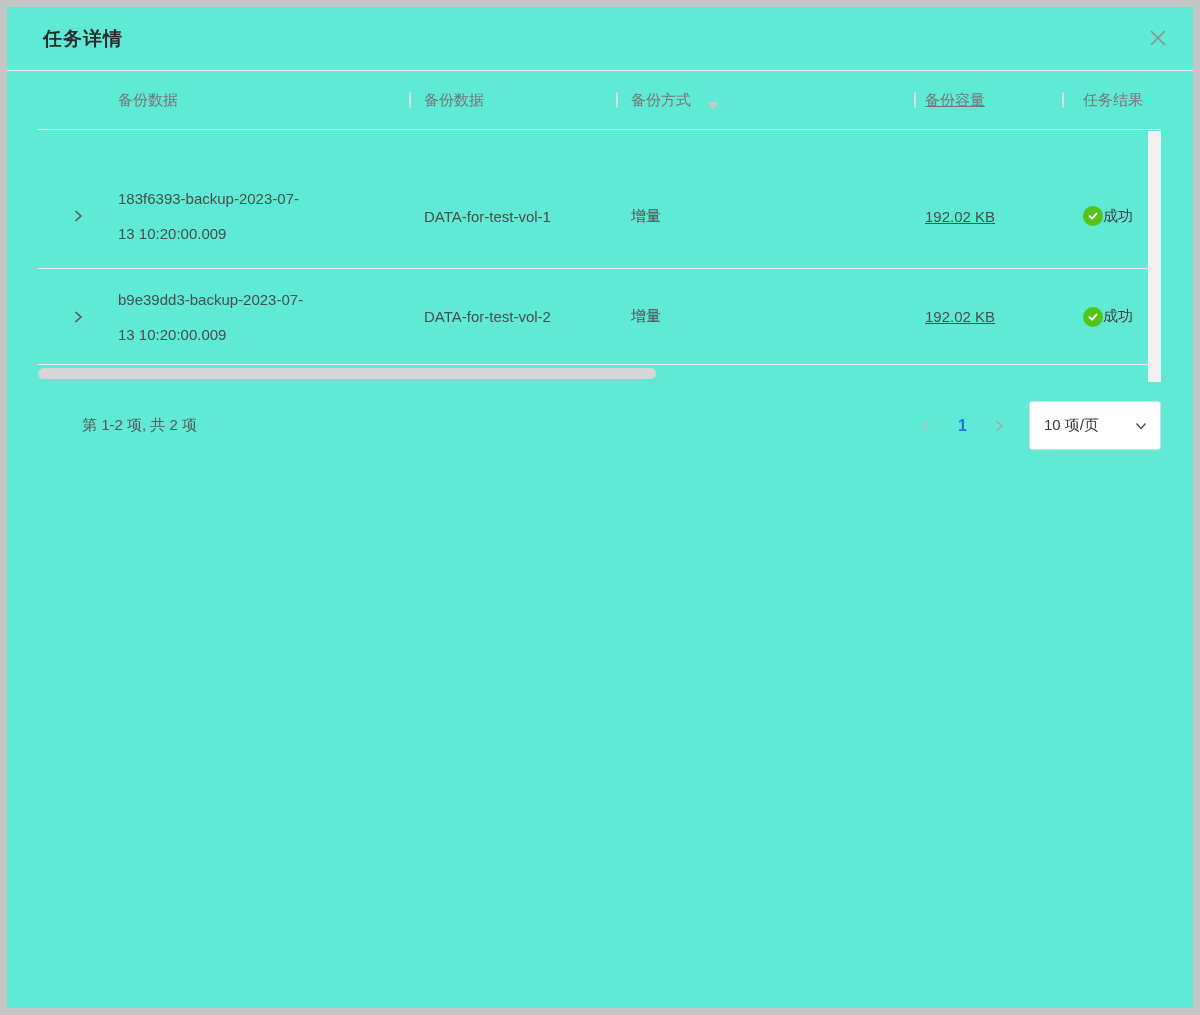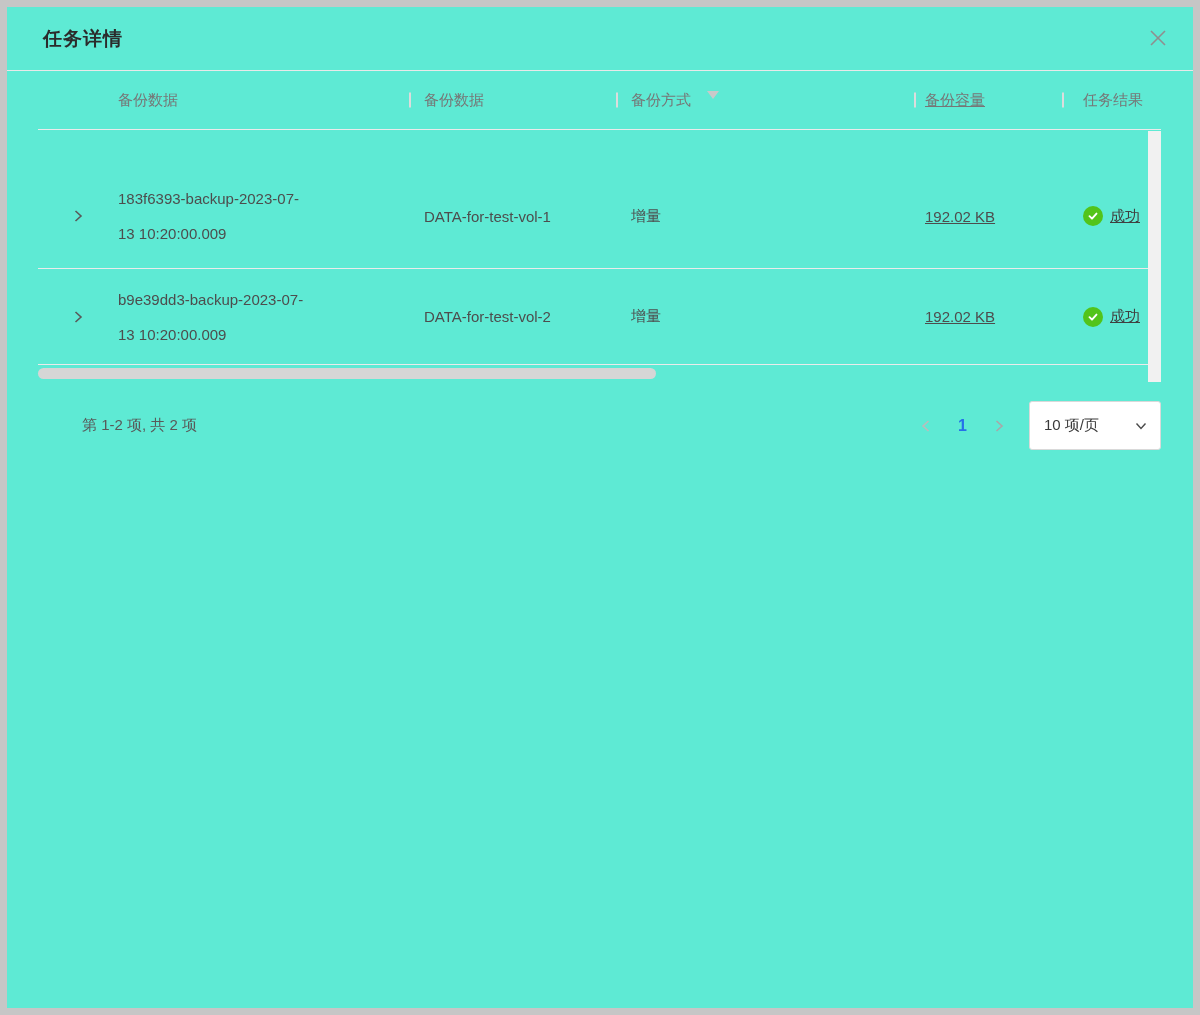--- a/index.html
+++ b/index.html
@@ -60,21 +60,21 @@
   .cell-3 { width: 298px; flex: 0 0 298px; padding-left: 15px; position: relative; }
   .cell-4 { width: 148px; flex: 0 0 148px; padding-left: 11px; position: relative; text-decoration: underline; }
   .cell-5 { flex: 1 1 auto; padding-left: 21px; position: relative; }
   .col-sep {
     position: absolute;
     left: 0; top: 50%;
     transform: translateY(-50%);
     width: 2px; height: 15px;
     background: #dcdcdc;
   }
-  .th-inner { display: inline-flex; align-items: flex-start; gap: 16px; }
+  .th-inner { display: inline-flex; align-items: flex-end; gap: 16px; }
   .filter-icon {
     width: 0; height: 0;
     border-left: 6px solid transparent;
     border-right: 6px solid transparent;
     border-top: 8px solid #c9c9c9;
     display: inline-block;
     cursor: pointer;
   }
   .trow {
     align-items: center;
@@ -143,21 +143,21 @@
     background: #fff;
     display: flex;
     align-items: center;
     justify-content: space-between;
     padding: 0 12px 0 14px;
     font-size: 15px;
     color: #3a3a3a;
     cursor: pointer;
   }
   
-  .status { display: inline-flex; align-items: center; gap: 7px; color: #404040; text-decoration: underline; }
+  .status { display: inline-flex; align-items: center; color: #404040; }
   .success-icon {
     width: 20px; height: 20px;
     border-radius: 50%;
     background: #52c41a;
     display: inline-flex; align-items: center; justify-content: center;
     flex: 0 0 20px;
   }
 </style>
 </head>
 <body>

